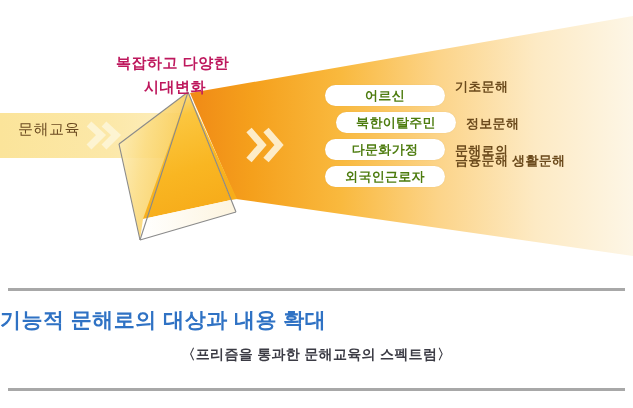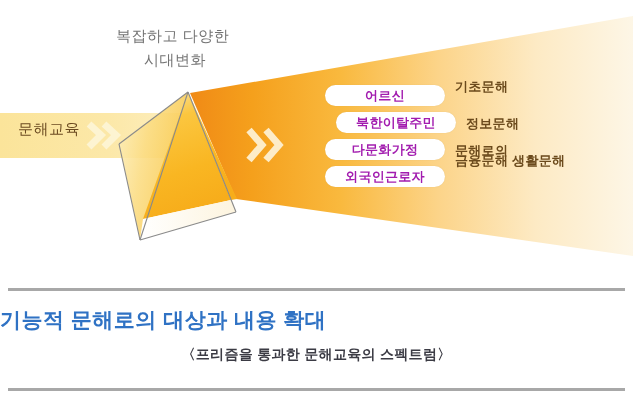--- a/index.html
+++ b/index.html
@@ -11,24 +11,25 @@
     position:relative;
   }
   #stage{position:absolute;left:0;top:0;width:633px;height:408px;}
 
   
   #diagram{position:absolute;left:0;top:0;width:633px;height:280px;}
   #diagram svg{position:absolute;left:0;top:0;}
 
   .htext{
     position:absolute;
-    color:#737373;
-    font-weight:normal;
+    color:#be185d;
+    font-weight:bold;
     white-space:nowrap;
     letter-spacing:.5px;
+    margin-top:27px;
   }
   #headline-l1{left:116px;top:27px;font-size:15px;}
   #headline-l2{left:144px;top:51px;font-size:15px;}
 
   
   #banner-label{
     position:absolute;
     left:18px;top:120px;
     font-size:15px;font-weight:normal;
     color:#6b4a20;
@@ -44,21 +45,21 @@
     background:#ffffff;
     border-radius:11px;
     box-shadow:0 0 1px rgba(180,150,90,.35);
   }
   .pill span{
     display:block;
     text-align:center;
     line-height:21px;
     font-size:13px;
     font-weight:bold;
-    color:#a21caf;
+    color:#4d7c0f;
     letter-spacing:.3px;
     white-space:nowrap;
   }
   .cat{
     position:absolute;
     left:455px;
     font-size:13px;
     font-weight:bold;
     color:#6b4a1c;
     white-space:nowrap;

